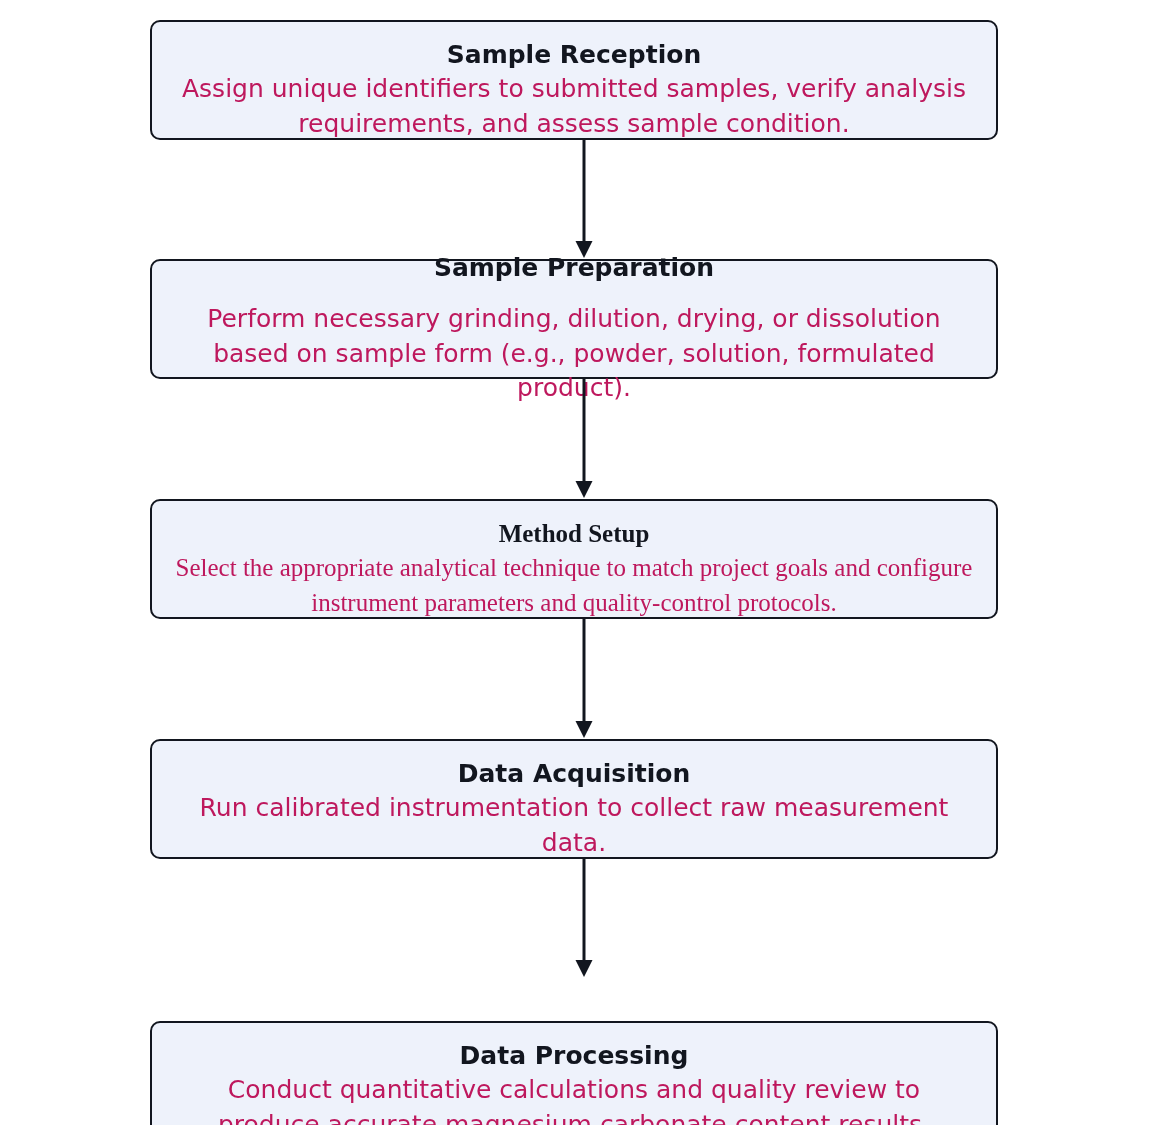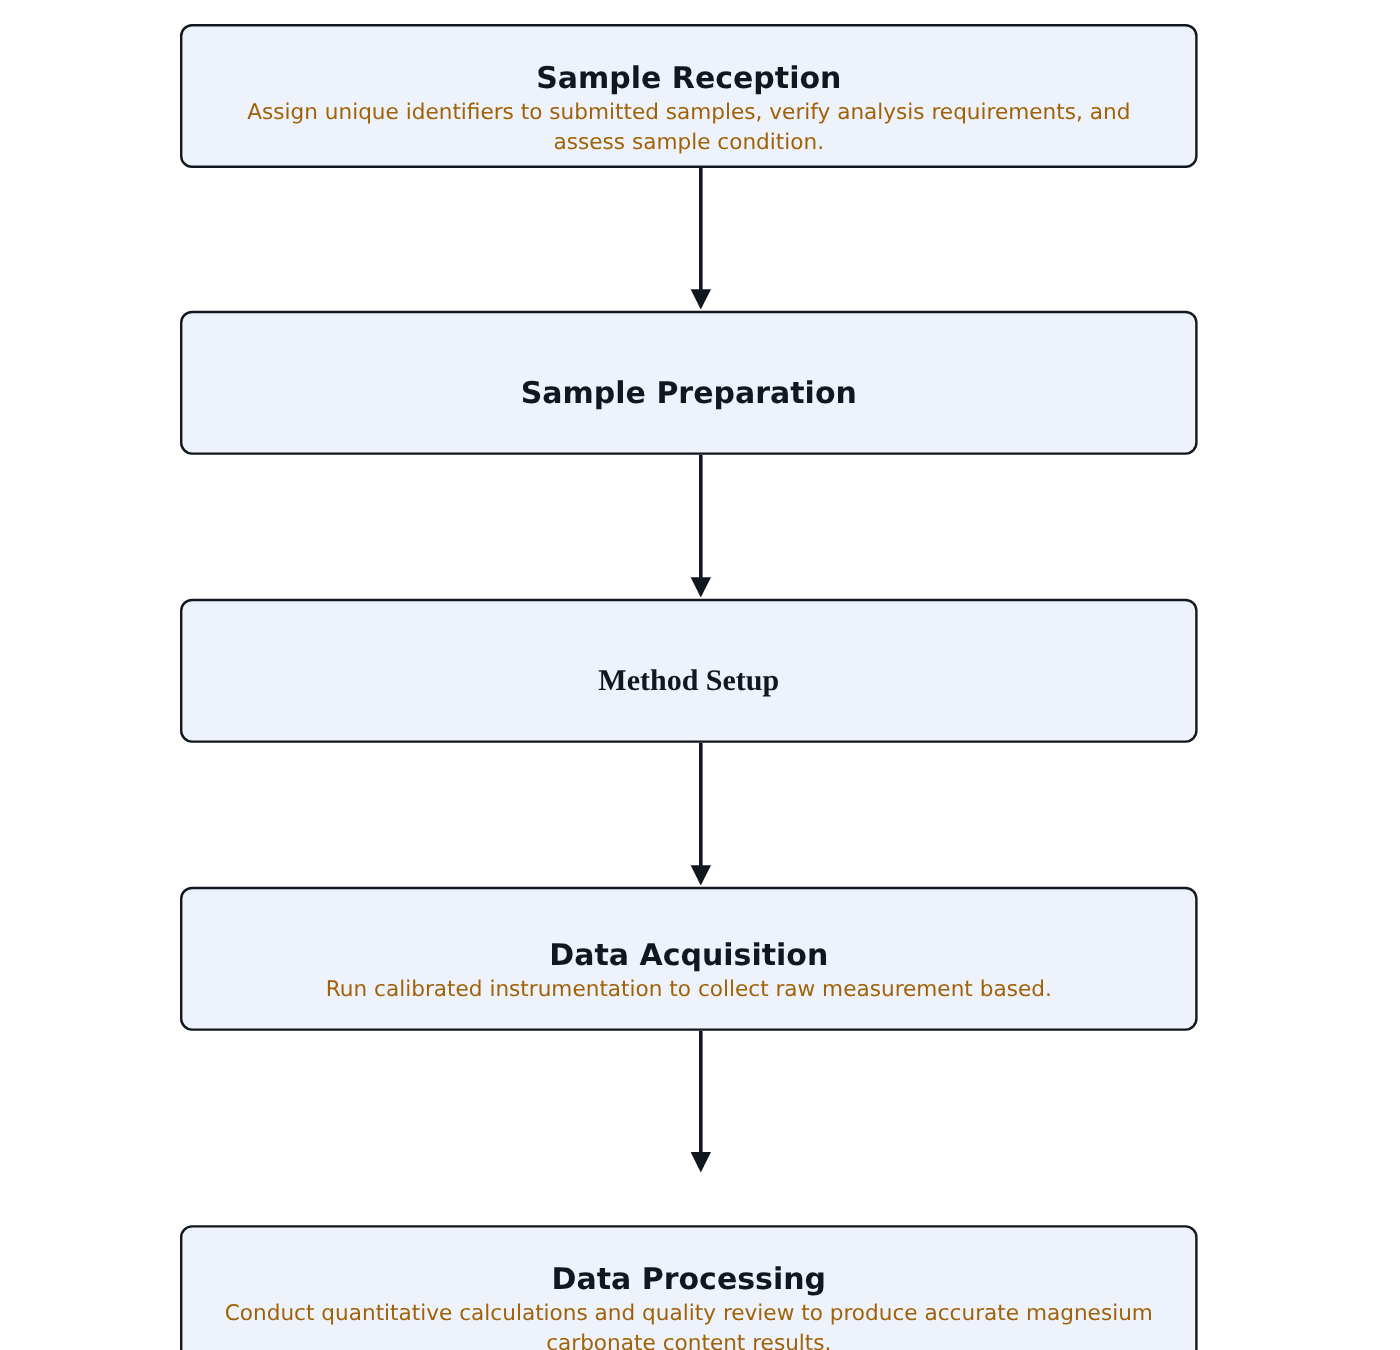--- a/index.html
+++ b/index.html
@@ -37,24 +37,24 @@
   .node-title {
     font-size: 25px;
     font-weight: bold;
     line-height: 1.25;
     text-align: center;
     color: #12161f;
     margin-bottom: 2px;
     margin-top: 20px;
   }
   .node-desc {
-    font-size: 18px;
+    font-size: 25px;
     line-height: 1.38;
     text-align: center;
-    color: #a16207;
+    color: #be185d;
   }
 
   
   #node-0 { top: 20px;  height: 120px; }
   #node-1 { top: 259px; height: 120px; gap: 17px; }
   #node-2 { top: 499px; height: 120px; font-family: Liberation Serif, serif; }
   #node-3 { top: 739px; height: 120px; }
   #node-4 { top: 1021px; height: 120px; }
 
   .connector {
@@ -80,43 +80,45 @@
 
   <div class="connector" id="conn-0">
     <svg width="26" height="119" viewBox="0 0 26 119" xmlns="http://www.w3.org/2000/svg">
       <line x1="13" y1="0" x2="13" y2="104" stroke="#12161f" stroke-width="3"></line>
       <polygon points="13,118 4.5,101 21.5,101" fill="#12161f"></polygon>
     </svg>
   </div>
 
   <div class="node" id="node-1">
     <div class="node-title">Sample Preparation</div>
+    <div class="node-desc">Perform necessary grinding, dilution, drying, or dissolution based on sample form (e.g., powder, solution, formulated product).</div>
   </div>
 
   <div class="connector" id="conn-1">
     <svg width="26" height="120" viewBox="0 0 26 120" xmlns="http://www.w3.org/2000/svg">
       <line x1="13" y1="0" x2="13" y2="105" stroke="#12161f" stroke-width="3"></line>
       <polygon points="13,119 4.5,102 21.5,102" fill="#12161f"></polygon>
     </svg>
   </div>
 
   <div class="node" id="node-2">
     <div class="node-title">Method Setup</div>
+    <div class="node-desc">Select the appropriate analytical technique to match project goals and configure instrument parameters and quality-control protocols.</div>
   </div>
 
   <div class="connector" id="conn-2">
     <svg width="26" height="120" viewBox="0 0 26 120" xmlns="http://www.w3.org/2000/svg">
       <line x1="13" y1="0" x2="13" y2="105" stroke="#12161f" stroke-width="3"></line>
       <polygon points="13,119 4.5,102 21.5,102" fill="#12161f"></polygon>
     </svg>
   </div>
 
   <div class="node" id="node-3">
     <div class="node-title">Data Acquisition</div>
-    <div class="node-desc">Run calibrated instrumentation to collect raw measurement based.</div>
+    <div class="node-desc">Run calibrated instrumentation to collect raw measurement data.</div>
   </div>
 
   <div class="connector" id="conn-3">
     <svg width="26" height="119" viewBox="0 0 26 119" xmlns="http://www.w3.org/2000/svg">
       <line x1="13" y1="0" x2="13" y2="104" stroke="#12161f" stroke-width="3"></line>
       <polygon points="13,118 4.5,101 21.5,101" fill="#12161f"></polygon>
     </svg>
   </div>
 
   <div class="node" id="node-4">

